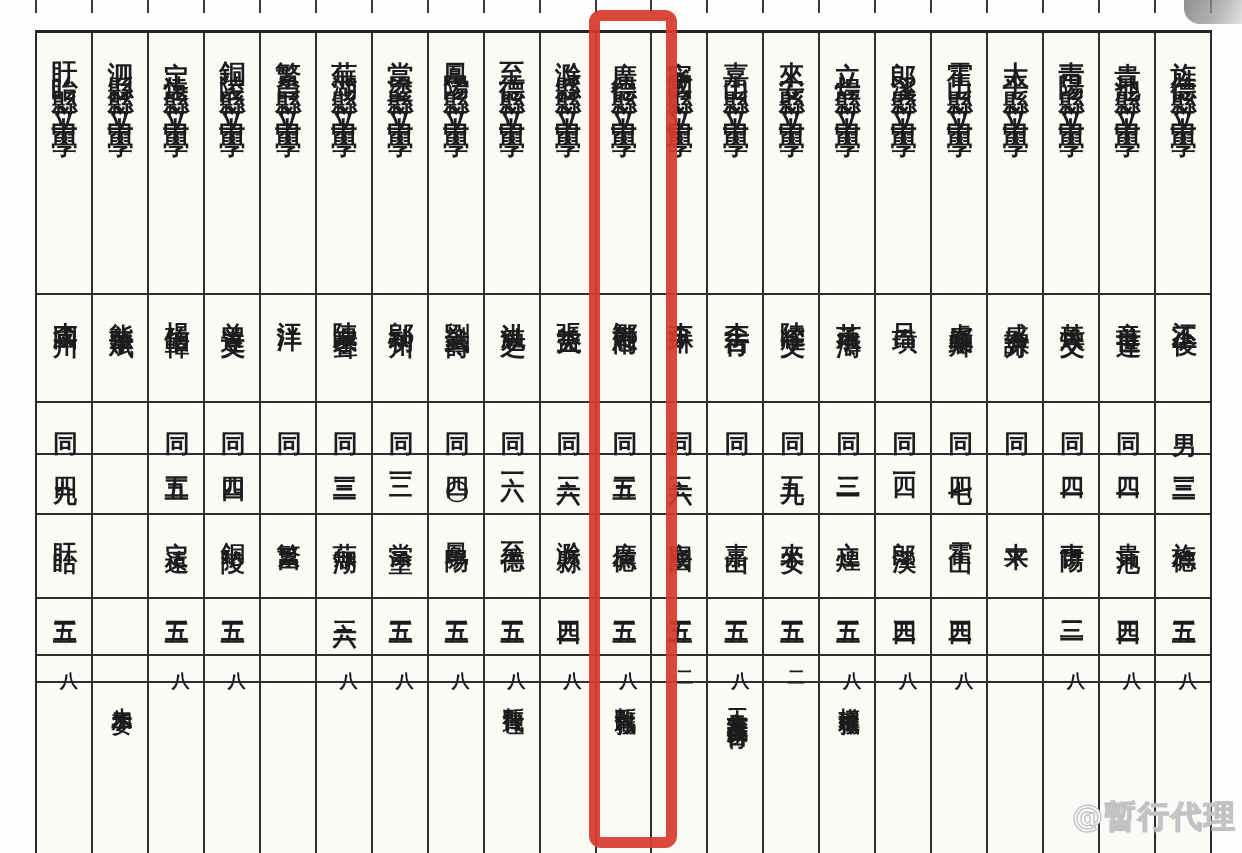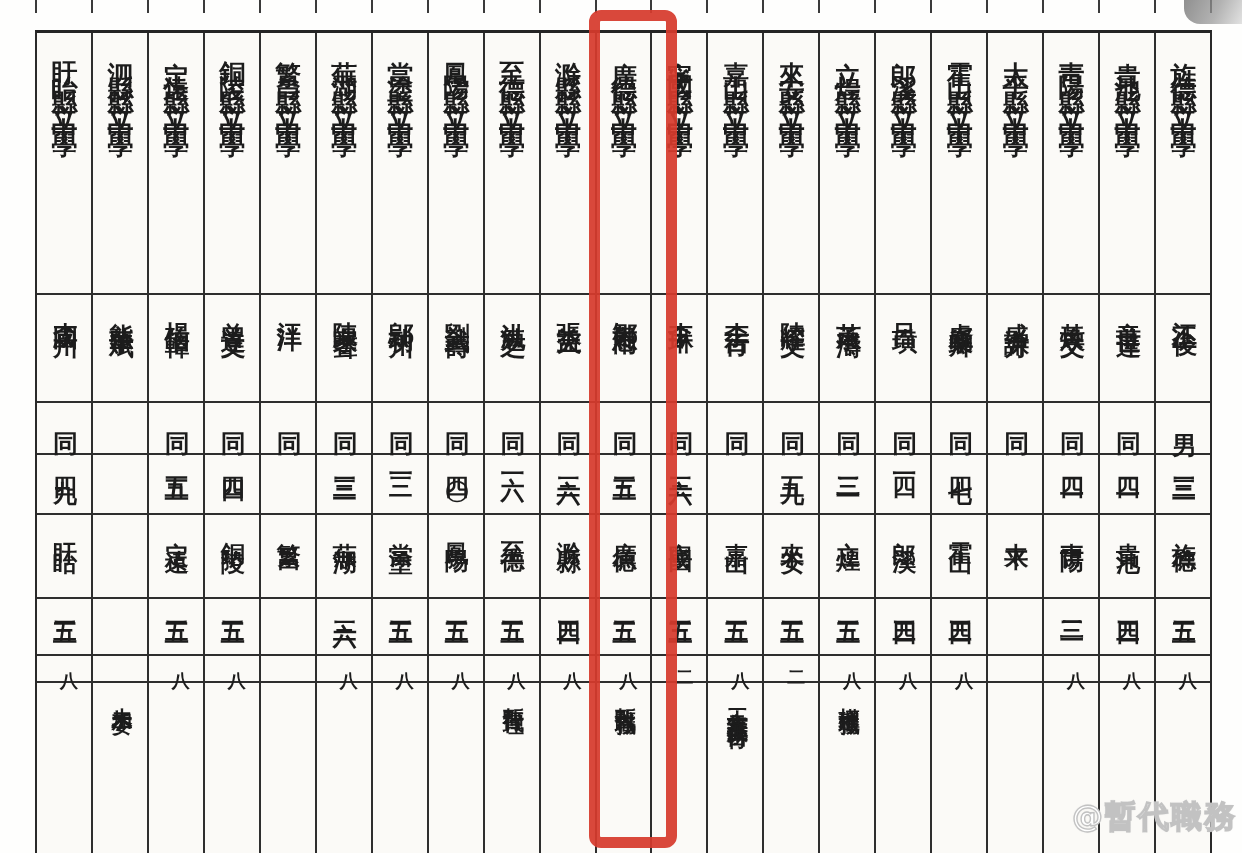--- a/index.html
+++ b/index.html
@@ -315,14 +315,14 @@
     <div class="cell name">江丕俊</div>
     <div class="cell sex">男</div>
     <div class="cell age">三三</div>
     <div class="cell place">旌德</div>
     <div class="cell year">三五</div>
     <div class="cell month">八</div>
     <div class="cell note"></div>
   </div>
 </div>
   <div class="red-box" style="border-color: rgb(214, 58, 44);"></div>
-  <div class="watermark">@暫代職務</div>
+  <div class="watermark">@暫行代理</div>
 </div>
 
 </body></html>

